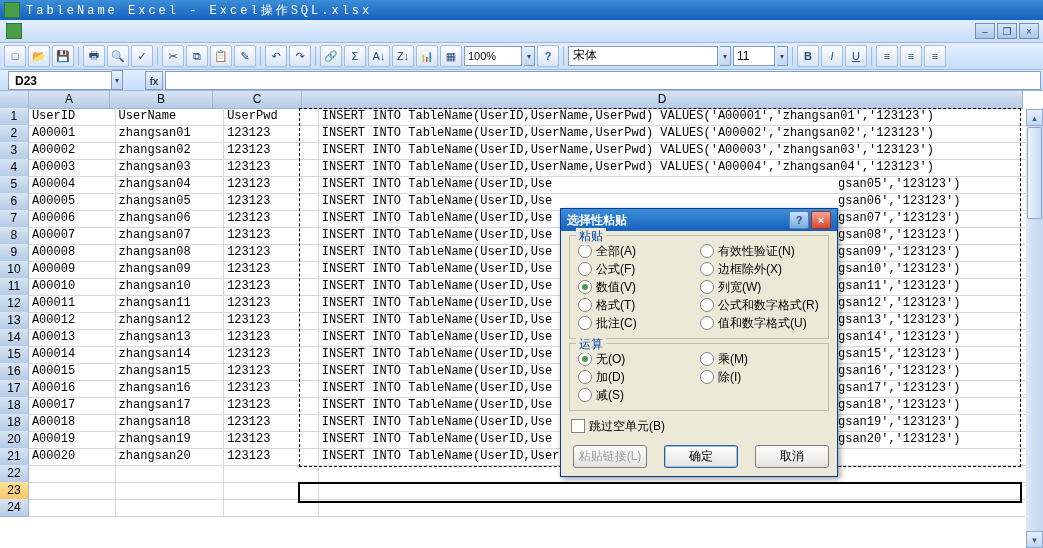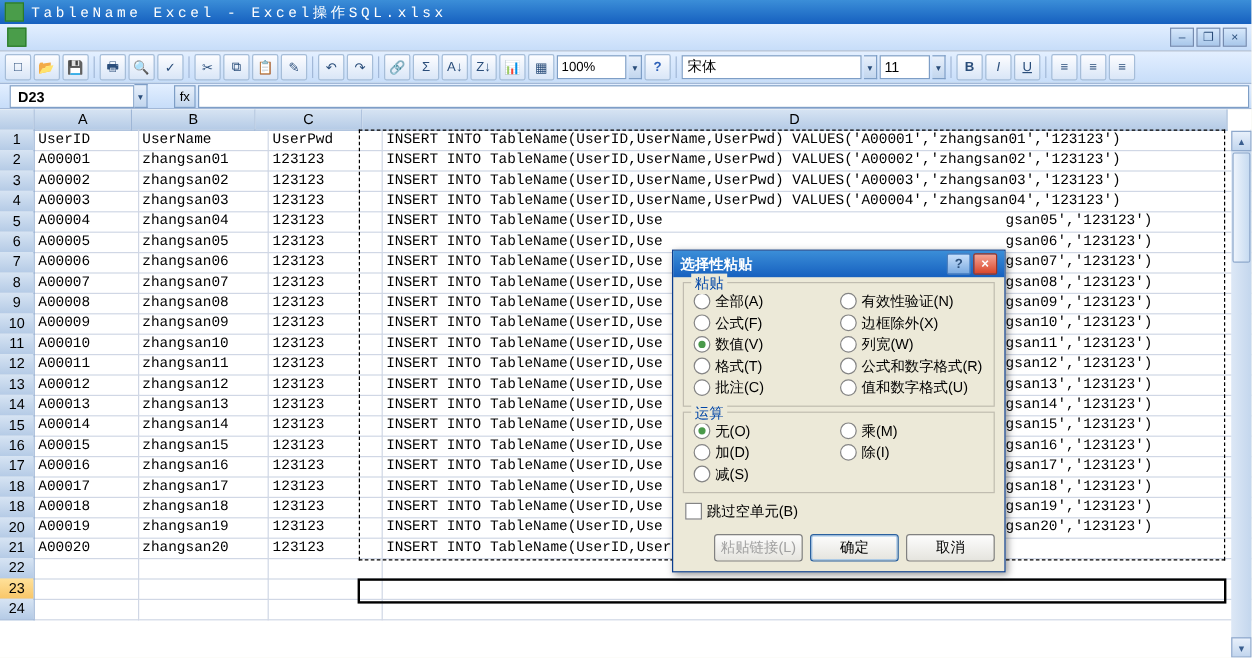--- a/index.html
+++ b/index.html
@@ -42,21 +42,21 @@
 .closebtn{background:linear-gradient(#f5a596,#d9462a);border:1px solid #a03422;color:#fff}
 .dlg-body{padding:4px 8px 8px 8px}
 .grp{border:1px solid #c0bcb0;margin-bottom:4px;padding:6px 6px 6px 8px;position:relative}
 .grp-title{position:absolute;top:-8px;left:6px;background:#ece9d8;padding:0 3px;color:#0046a7}
 .optrow{display:flex;align-items:center;height:18px}
 .optrow .r{width:12px;height:12px;border:1px solid #848484;border-radius:50%;background:#fff;margin-right:4px;display:inline-flex;align-items:center;justify-content:center}
 .optrow .r.sel::after{content:"";width:6px;height:6px;background:#4a9a4a;border-radius:50%}
 .optrow .cb{width:12px;height:12px;border:1px solid #848484;background:#fff;margin-right:4px}
 .grp-cols{display:flex}
 .grp-col{flex:1}
-.dlg-btns{display:flex;gap:6px;padding:4px 0 0 0;justify-content:flex-end}
+.dlg-btns{display:flex;gap:17px;padding:4px 0 0 0;justify-content:flex-end}
 .dlg-btn{height:21px;min-width:72px;background:linear-gradient(#fdfdfd,#e5e4de);border:1px solid #818181;border-radius:3px;display:inline-flex;align-items:center;justify-content:center;cursor:pointer}
 .dlg-btn.disabled{color:#a0a0a0}
 .dlg-btn.default{border:1px solid #2b619e;box-shadow:inset 0 0 0 1px #9ac1e8}
 .vscroll{position:absolute;right:0;top:109px;width:17px;height:439px;background:linear-gradient(to right,#dde8f6,#c3d6ed)}
 .vscroll .thumb{position:absolute;left:1px;right:1px;top:18px;height:90px;background:linear-gradient(to right,#eef4fc,#c7dbf1);border:1px solid #8fa9cc;border-radius:2px}
 .vscroll .arr{position:absolute;left:0;width:17px;height:17px;background:linear-gradient(#e8f0fb,#c2d6ee);border:1px solid #8fa9cc;box-sizing:border-box;display:flex;align-items:center;justify-content:center;font-size:9px;color:#3a5e8f}
 </style>
 </head>
 <body>
 

